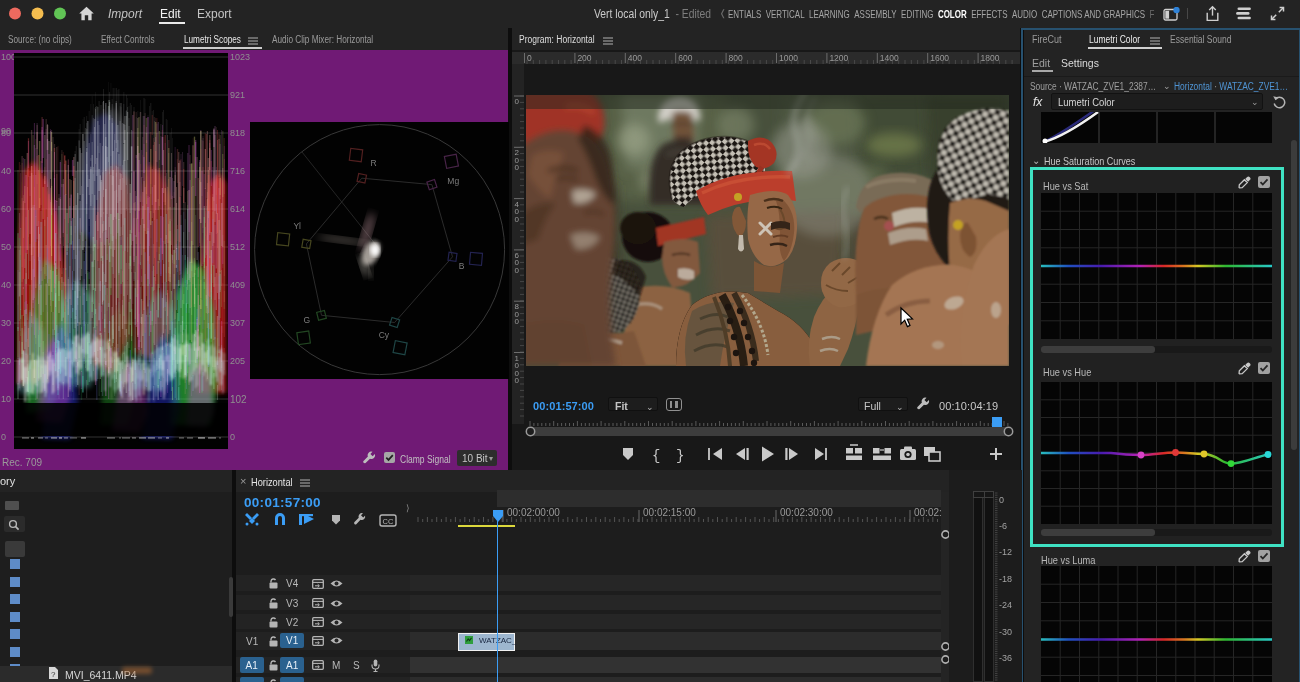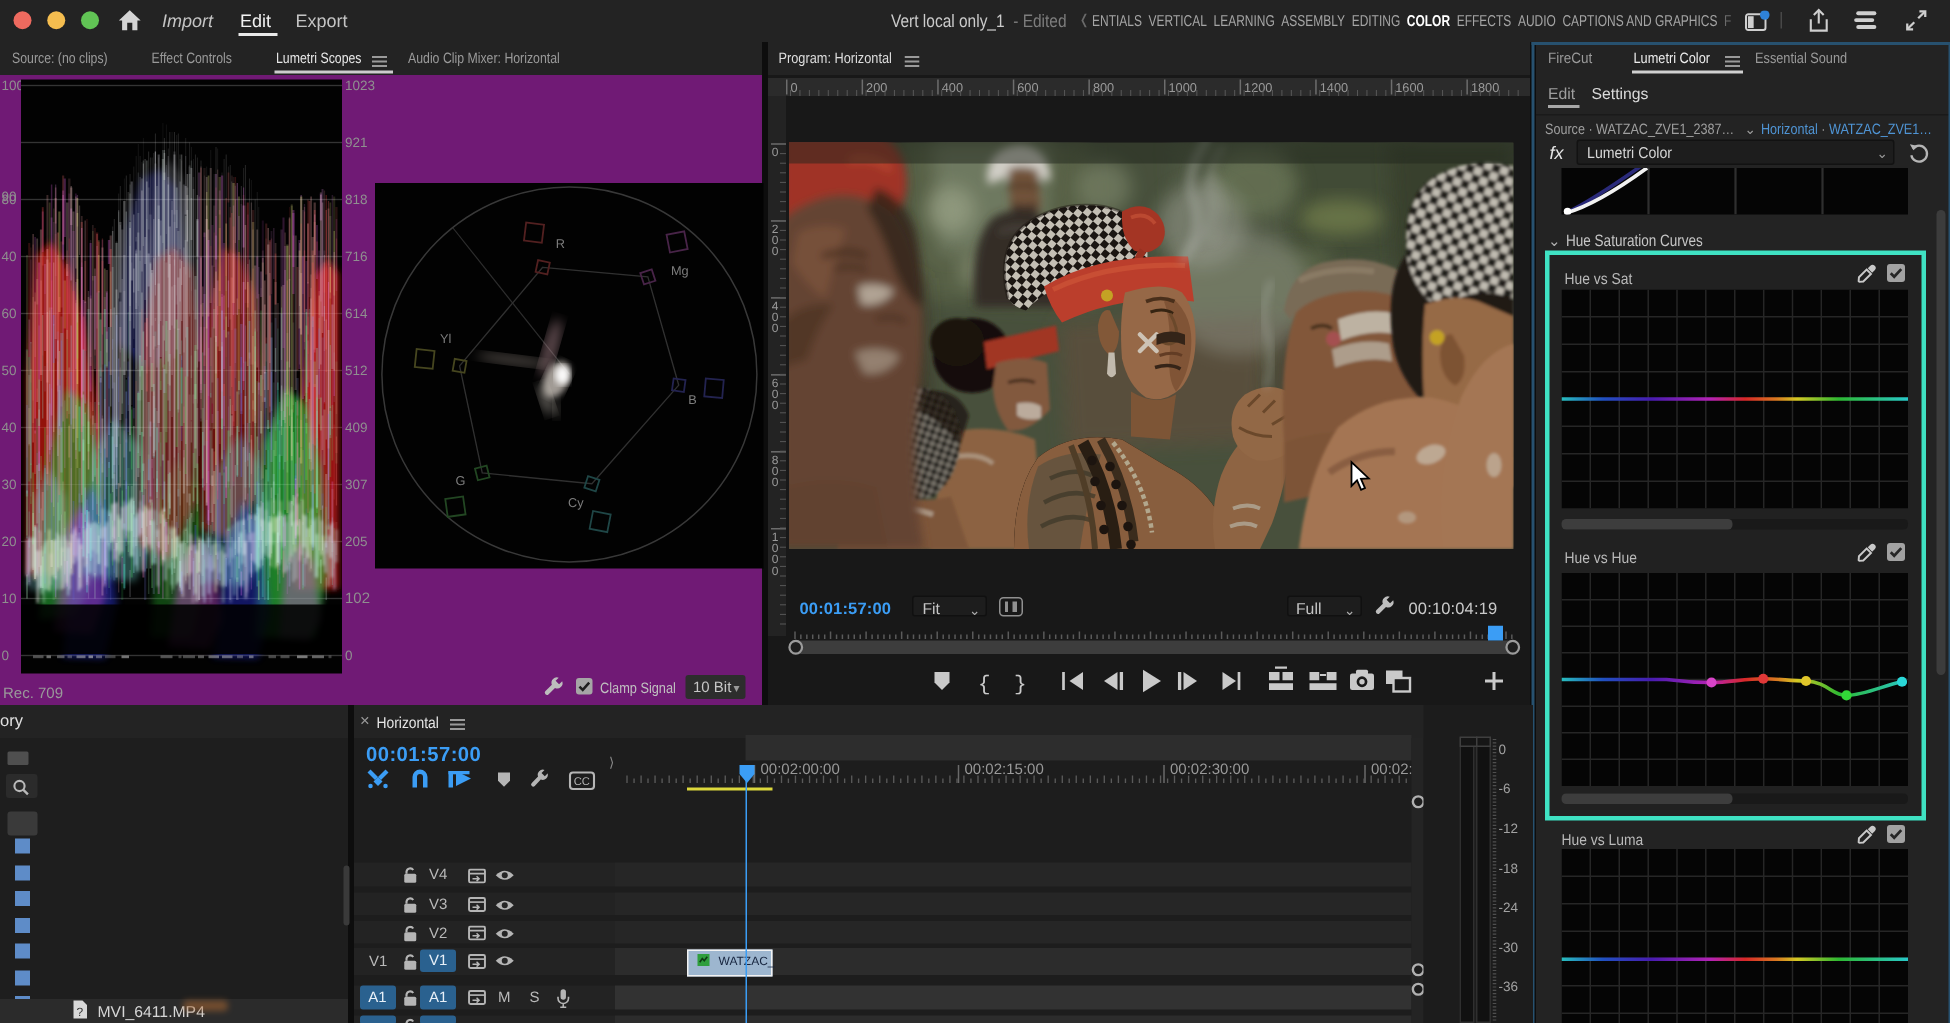--- a/index.html
+++ b/index.html
@@ -1765,21 +1765,21 @@
             <path d="M448 170 Q462 140 483 134 L483 271 L436 271 Q430 222 448 170 Z" fill="#b5835d"></path>
             <ellipse cx="470" cy="215" rx="5" ry="8" fill="#d8cbb7" opacity="0.7"></ellipse>
           </g>
           <rect width="483" height="271" fill="#100c08" opacity="0.10"></rect>
           <rect width="483" height="14" fill="#20261c" opacity="0.5"></rect>
           <path d="M375 213 L375 229 L378.7 225.2 L381.4 231.6 L384 230.4 L381.3 224.2 L386.5 223.9 Z" fill="#fff" stroke="#000" stroke-width="1.2"></path>
         </svg>
       </div>
 <div class="abs" style="left:21px;top:372px;color:#3b9df5;font-size:11px;font-weight:bold;white-space:nowrap;letter-spacing:0.1px;">00:01:57:00</div>
 <div class="abs" style="left:96px;top:369px;width:50px;height:14px;background:#1d1d1d;border:1px solid #101010;border-radius:2px;"></div>
-<div class="abs" style="left:103px;top:372px;color:#c6c6c6;font-size:10.5px;font-weight:normal;white-space:nowrap;">Fit</div>
+<div class="abs" style="left:103px;top:372px;color:#c6c6c6;font-size:10.5px;font-weight:bold;white-space:nowrap;">Fit</div>
 <div class="abs" style="left:134px;top:374px;color:#b0b0b0;font-size:9px;font-weight:normal;white-space:nowrap;">⌄</div>
 <div class="abs" style="left:154px;top:370px;width:16px;height:13px;border:1.5px solid #909090;border-radius:3px;"></div>
 <div class="abs" style="left:158px;top:373px;width:2px;height:7px;background:#909090;"></div>
 <div class="abs" style="left:163px;top:373px;width:2.5px;height:7px;background:#909090;"></div>
 <div class="abs" style="left:346px;top:369px;width:50px;height:14px;background:#1d1d1d;border:1px solid #101010;border-radius:2px;"></div>
 <div class="abs" style="left:352px;top:372px;color:#c6c6c6;font-size:10.5px;font-weight:normal;white-space:nowrap;text-align:right;">Full</div>
 <div class="abs" style="left:384px;top:374px;color:#b0b0b0;font-size:9px;font-weight:normal;white-space:nowrap;">⌄</div>
 <svg class="abs" style="left:404px;top:369px" width="14" height="14" viewBox="0 0 14 14">
         <path d="M12.8 3.1 a3.6 3.6 0 0 1 -4.8 4.6 L3.6 12 a1.5 1.5 0 0 1 -2.1 -2.1 L5.9 5.5 A3.6 3.6 0 0 1 10.5 0.8 L8.4 2.9 L10.7 5.2 L12.8 3.1 Z" fill="#bdbdbd"></path>
       </svg>

